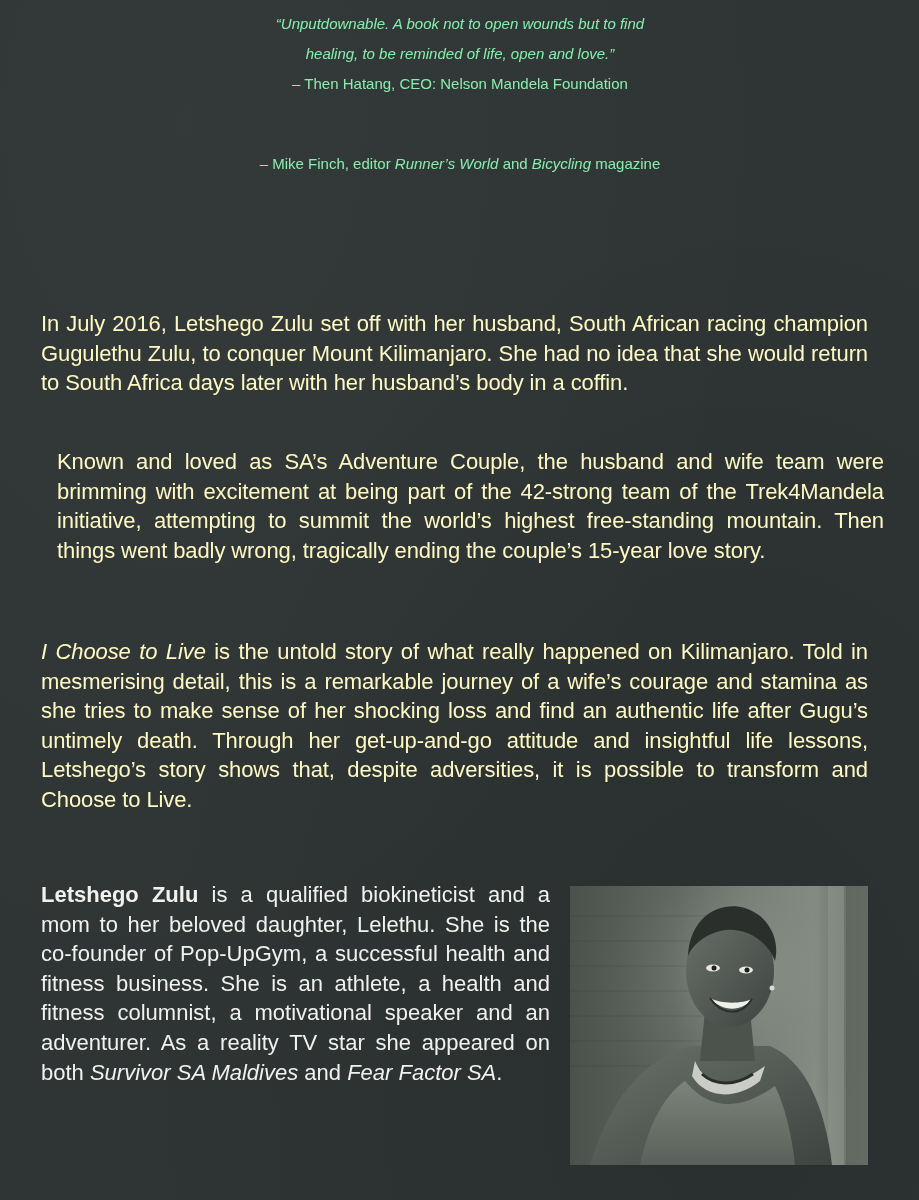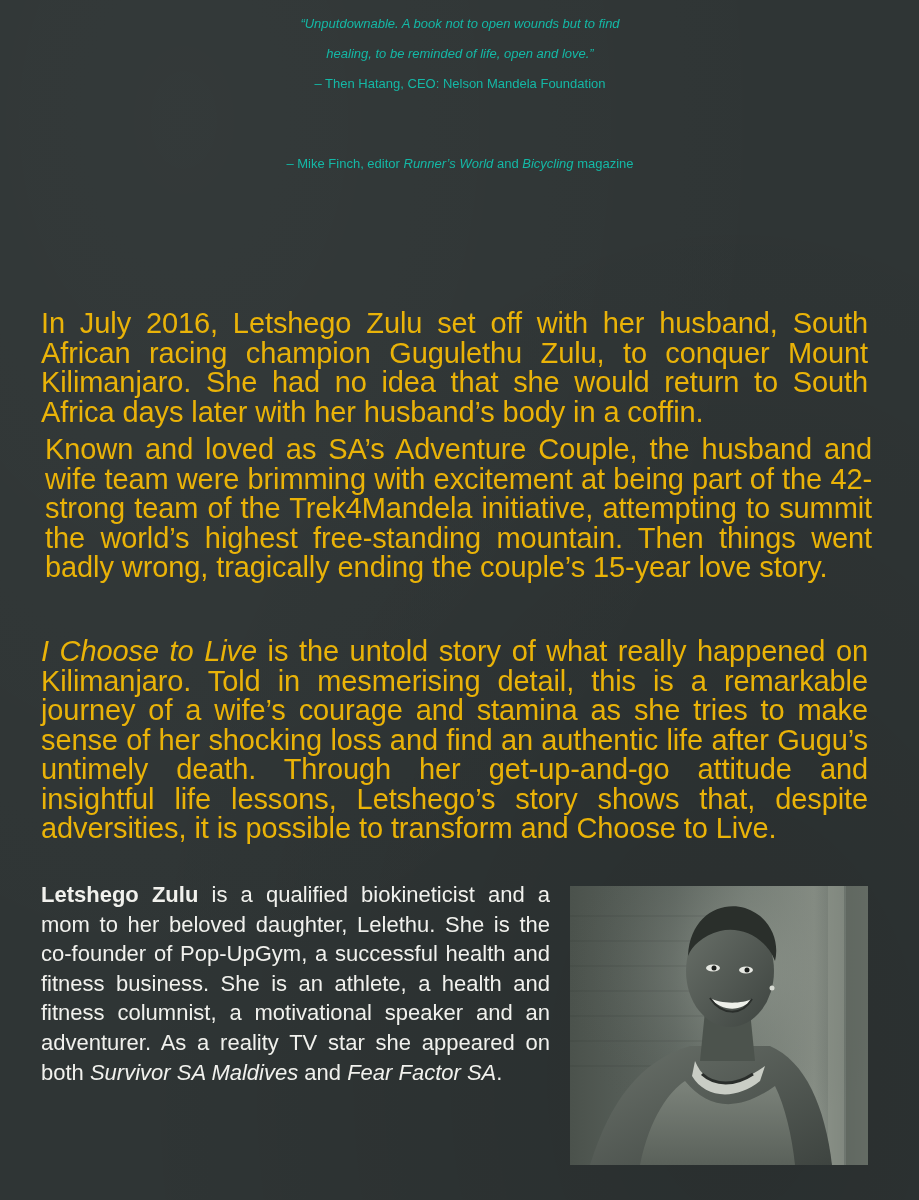--- a/index.html
+++ b/index.html
@@ -21,38 +21,38 @@
     .page {
       position: absolute;
       left: 0; top: 0;
       width: 919px; height: 1200px;
     }
     .blurb {
       position: absolute;
       left: 80px;
       width: 760px;
       text-align: center;
-      font-size: 13px;
+      font-size: 15px;
       line-height: 30px;
-      color: #14b8a6;
+      color: #86efac;
     }
     .blurb .quote { font-style: italic; }
     .blurb-1 { top: 9px; }
     .blurb-2 { top: 149px; left: 20px; width: 880px; }
     .attrib { font-style: normal; }
     .attrib i { font-style: italic; }
 
     .body-text {
       position: absolute;
       left: 41px;
       width: 827px;
-      font-size: 29px;
+      font-size: 22px;
       line-height: 29.5px;
       text-align: justify;
-      color: #eab308;
+      color: #fef9c3;
       letter-spacing: -0.1px;
     }
     .para-1 { top: 309px; }
     .para-2 { top: 431px; }
     .para-3 { top: 637px; }
     .para-3 i { font-style: italic; }
 
     .bio {
       position: absolute;
       left: 41px;
@@ -86,21 +86,21 @@
     <div class="quote">“Unputdownable. A book not to open wounds but to find</div>
     <div class="quote">healing, to be reminded of life, open and love.”</div>
     <div class="attrib">– Then Hatang, CEO: Nelson Mandela Foundation</div>
   </div>
 
   <div class="blurb blurb-2">
     <div class="attrib"><span>– Mike Finch, editor </span><i>Runner’s World</i><span> and </span><i>Bicycling</i><span> magazine</span></div>
   </div>
 
   <p class="body-text para-1" style="margin:0">In July 2016, Letshego Zulu set off with her husband, South African racing champion Gugulethu Zulu, to conquer Mount Kilimanjaro. She had no idea that she would return to South Africa days later with her husband’s body in a coffin.</p>
-  <p class="body-text para-2" style="margin:4px">Known and loved as SA’s Adventure Couple, the husband and wife team were brimming with excitement at being part of the 42-strong team of the Trek4Mandela initiative, attempting to summit the world’s highest free-standing mountain. Then things went badly wrong, tragically ending the couple’s 15-year love story.</p>
+  <p class="body-text para-2" style="margin:16px">Known and loved as SA’s Adventure Couple, the husband and wife team were brimming with excitement at being part of the 42-strong team of the Trek4Mandela initiative, attempting to summit the world’s highest free-standing mountain. Then things went badly wrong, tragically ending the couple’s 15-year love story.</p>
   <p class="body-text para-3" style="margin:0"><i>I Choose to Live</i><span> is the untold story of what really happened on Kilimanjaro. Told in mesmerising detail, this is a remarkable journey of a wife’s courage and stamina as she tries to make sense of her shocking loss and find an authentic life after Gugu’s untimely death. Through her get-up-and-go attitude and insightful life lessons, Letshego’s story shows that, despite adversities, it is possible to transform and Choose to Live.</span></p>
 
   <p class="bio" style="margin:0"><b>Letshego Zulu</b><span> is a qualified biokineticist and a mom to her beloved daughter, Lelethu. She is the co-founder of Pop-UpGym, a successful health and fitness business. She is an athlete, a health and fitness columnist, a motivational speaker and an adventurer. As a reality TV star she appeared on both </span><i>Survivor SA Maldives</i><span> and </span><i>Fear Factor SA</i><span>.</span></p>
 
   <div class="photo" aria-label="Black-and-white portrait of the author smiling, wearing a statement necklace">
     <svg width="298" height="279" viewBox="0 0 298 279">
       <defs>
         <radialGradient id="bgGlow" cx="55%" cy="30%" r="60%">
           <stop offset="0%" stop-color="#9aa198" stop-opacity="0.5"></stop>
           <stop offset="100%" stop-color="#4a514b" stop-opacity="0"></stop>

